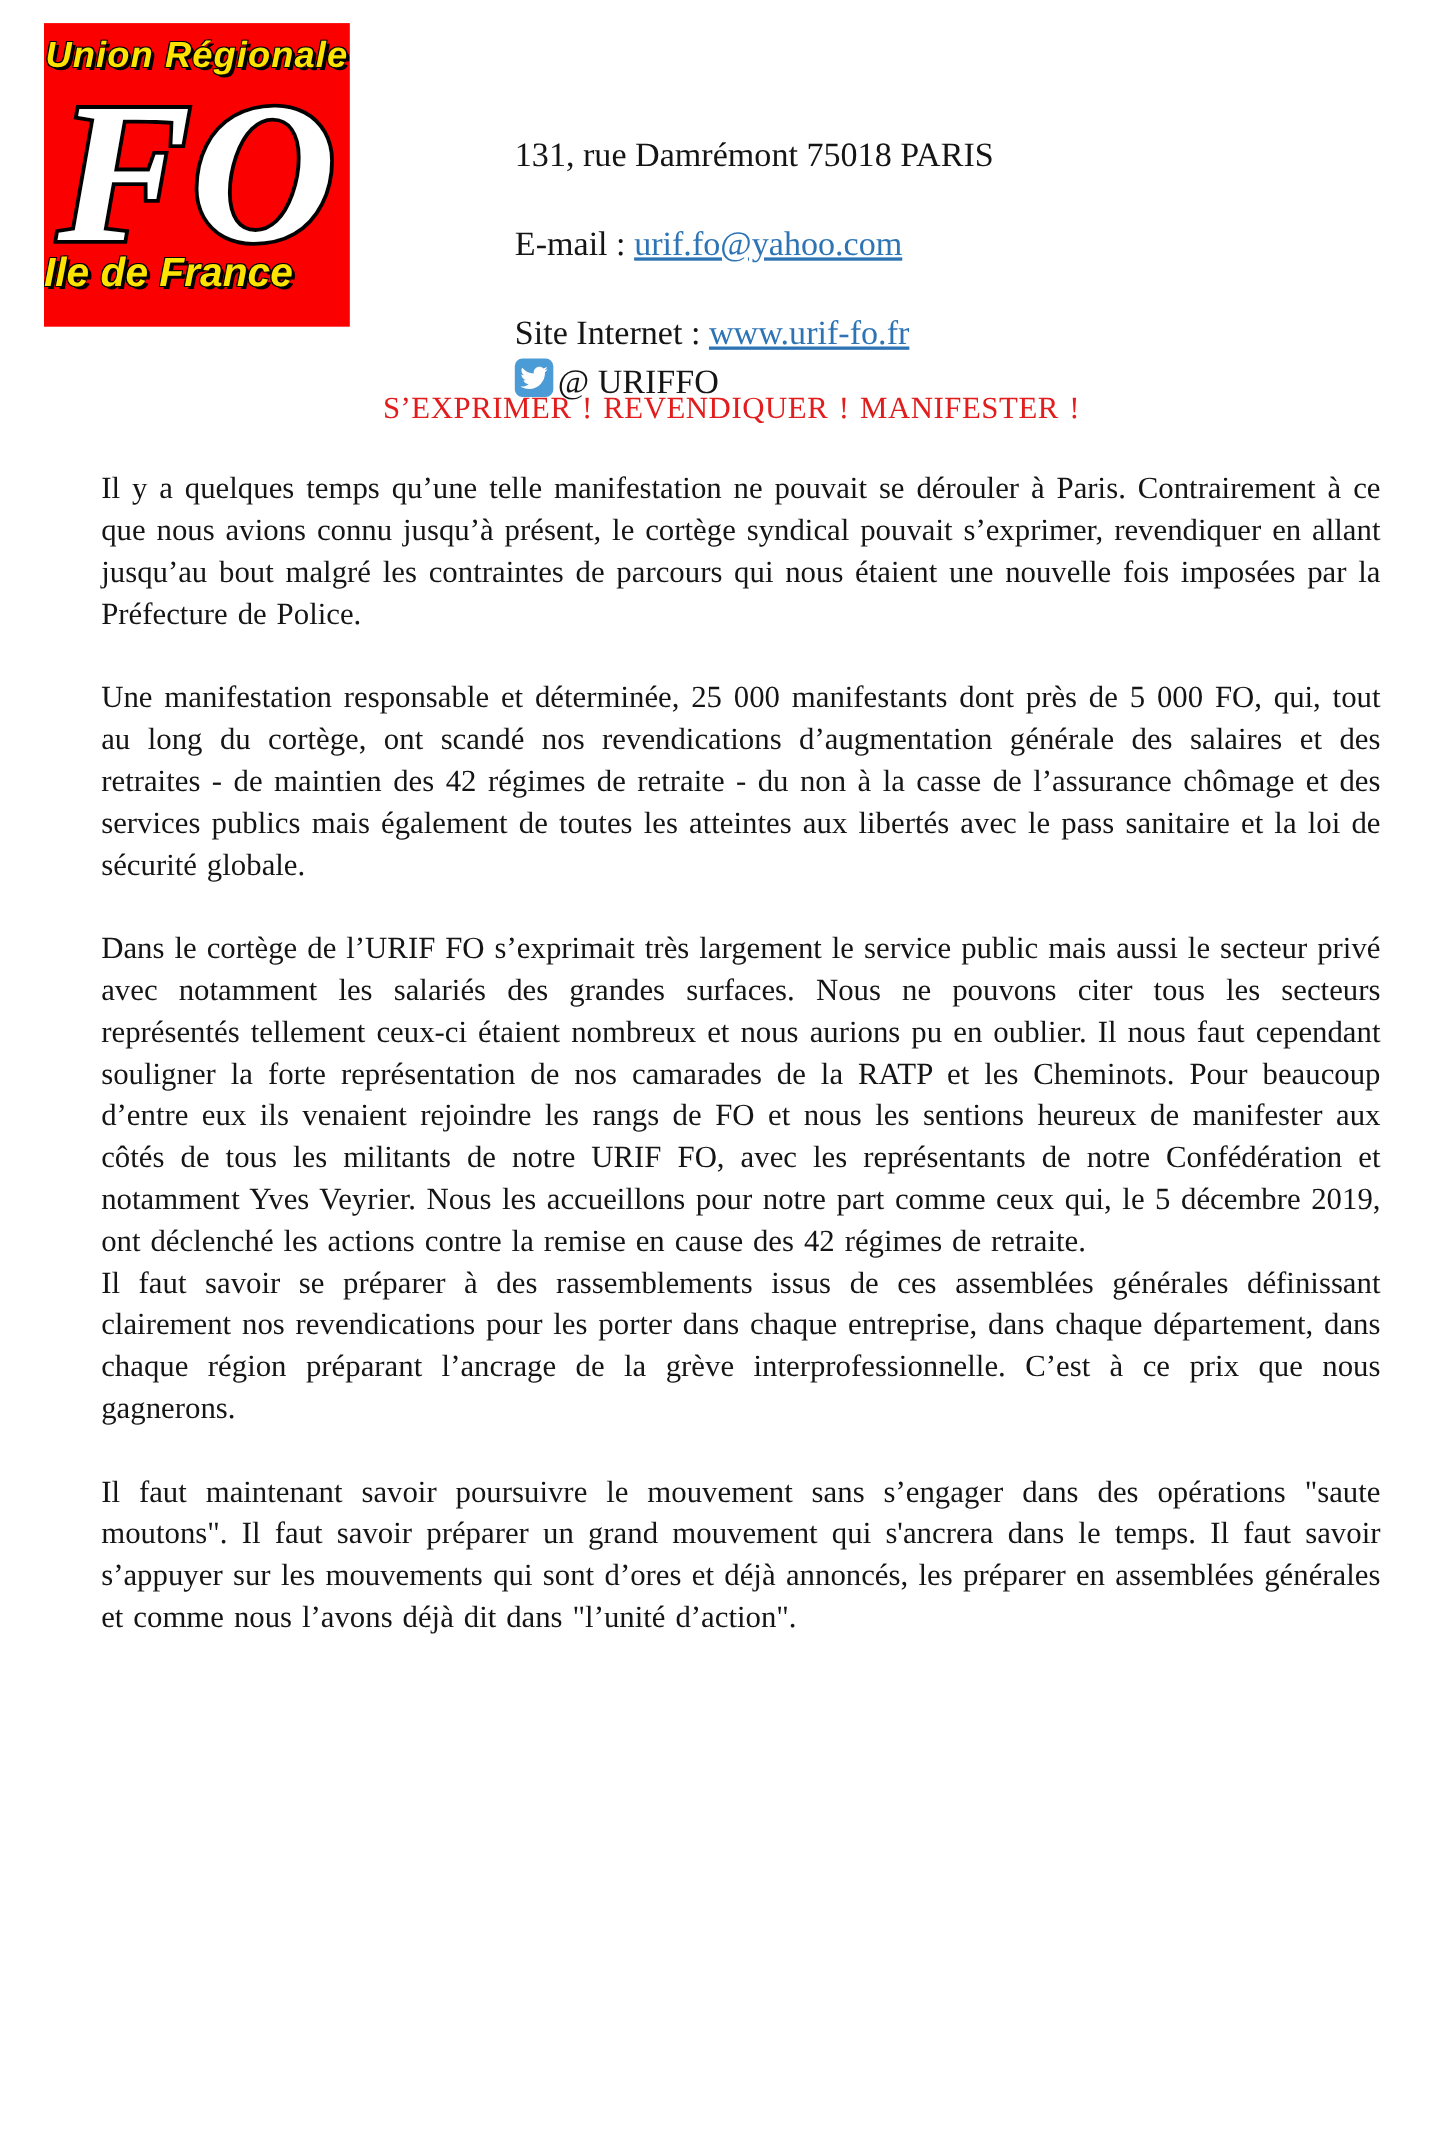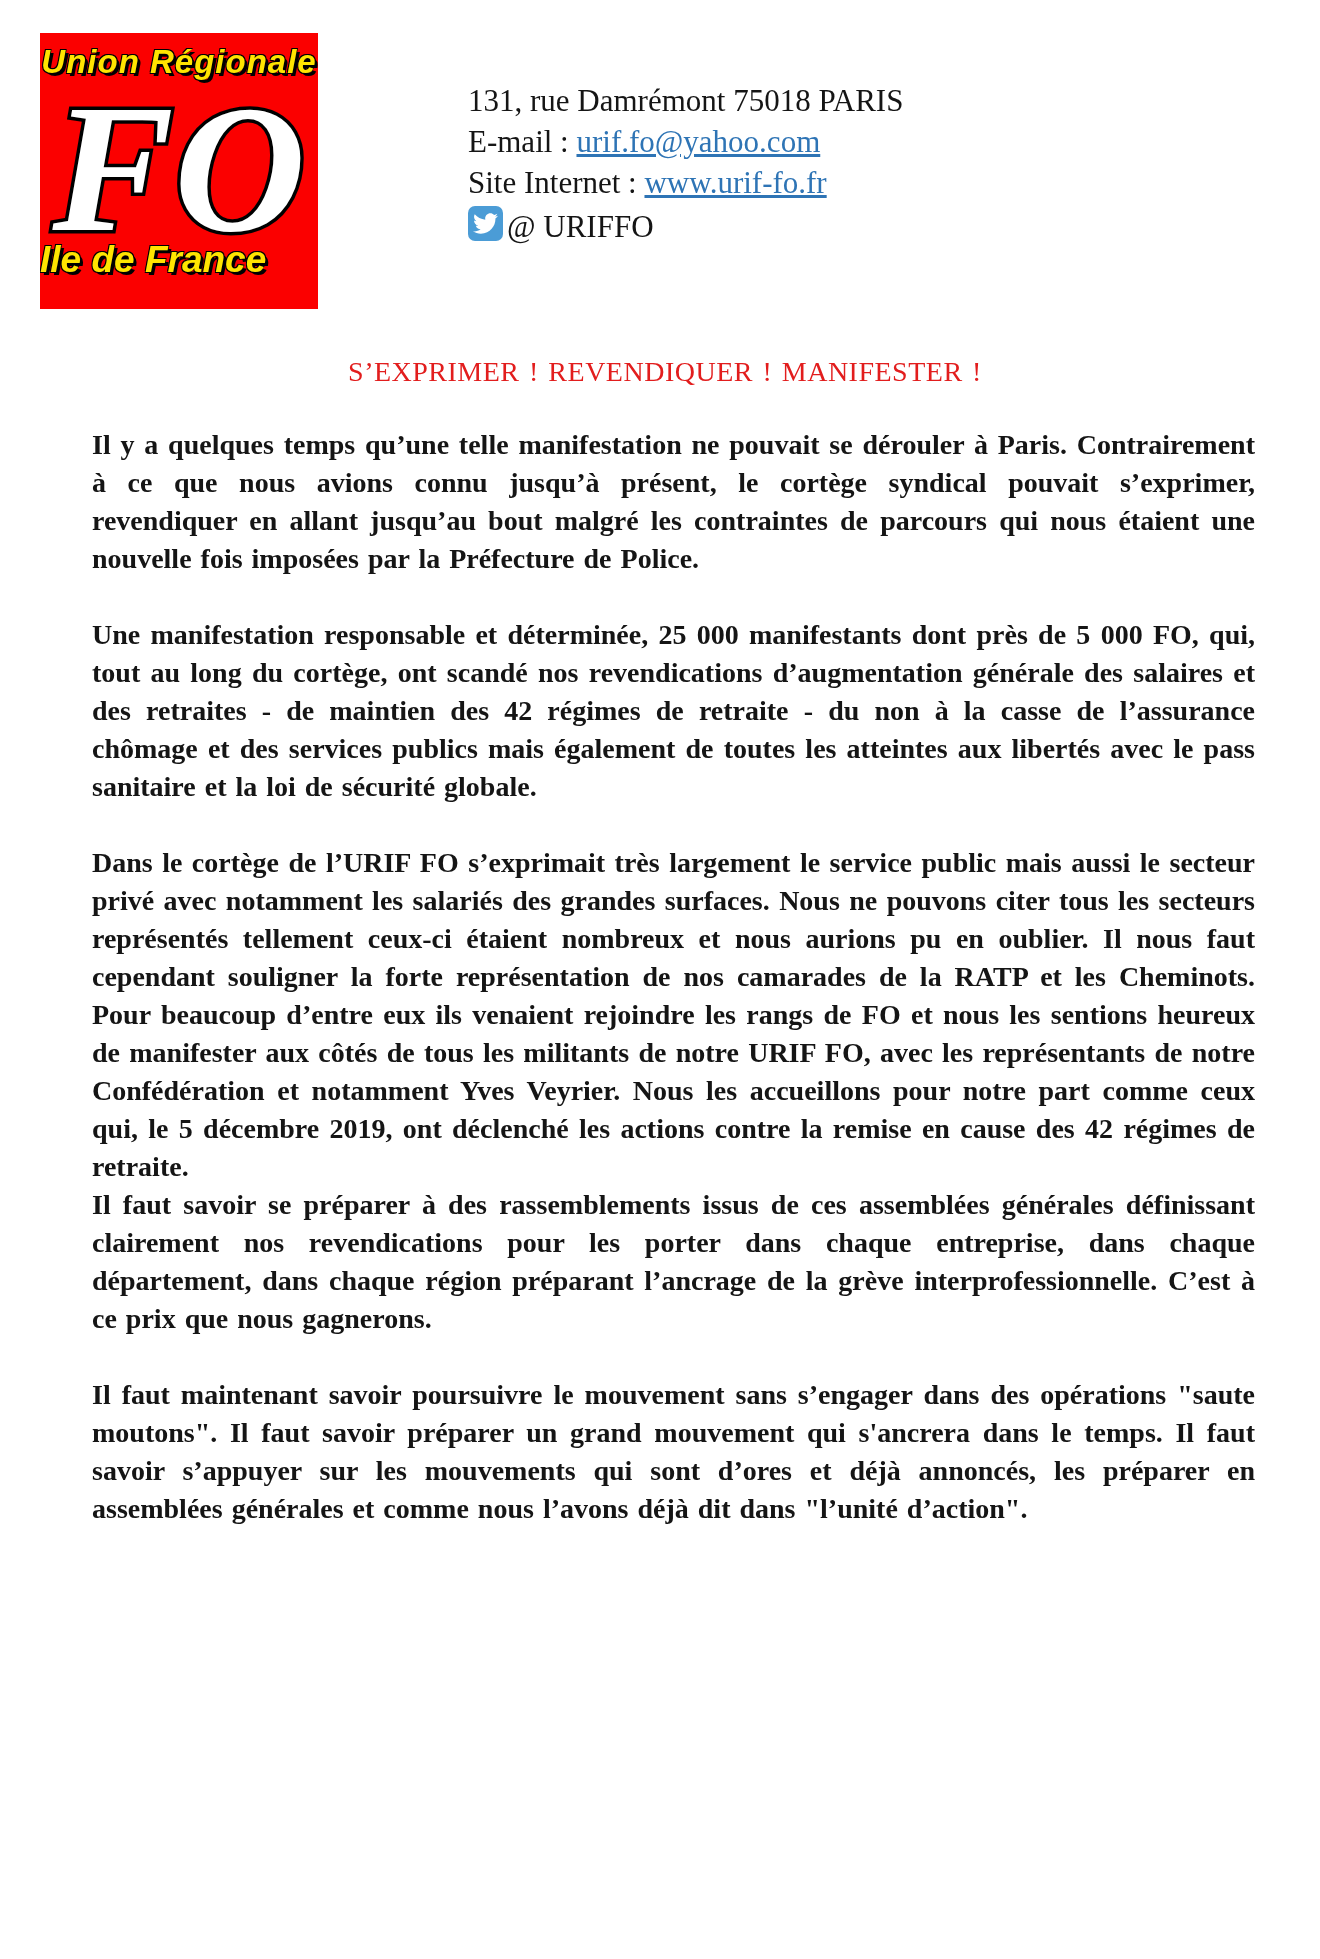--- a/index.html
+++ b/index.html
@@ -19,21 +19,21 @@
     font-family: "Liberation Serif", "DejaVu Serif", serif;
     color: var(--text-color);
   }
   .page { position: relative; width: 1320px; height: 1959px; }
 
   
   .header { position: relative; height: 312px; }
 
   .logo {
     position: absolute;
-    left: 40px; top: 33px;
+    left: 40px; top: 21px;
     width: 278px; height: 276px;
     background: var(--logo-bg);
     overflow: hidden;
   }
   .logo-top {
     margin-top: 10px;
     text-align: center;
     font-family: "Liberation Sans", sans-serif;
     font-style: italic;
     font-weight: bold;
@@ -65,21 +65,21 @@
     text-shadow: 3px 3px 0 #000, -1px -1px 0 #000, 1px -1px 0 #000, -1px 1px 0 #000;
     white-space: nowrap;
   }
 
   .contact {
     position: absolute;
     left: 468px; top: 80px;
     font-size: 31px;
     line-height: 41px;
   }
-  .contact-line { white-space: nowrap; }
+  .contact-line { white-space: nowrap; margin-top: 40px; }
   .link { color: var(--link-color); text-decoration: underline; cursor: pointer; }
   .twitter-line { display: flex; align-items: flex-start; margin-top: 3px; }
   .twitter-icon {
     display: inline-flex;
     align-items: center;
     justify-content: center;
     width: 35px; height: 35px;
     border-radius: 7px;
     background: var(--twitter-blue);
     margin-right: 4px;
@@ -95,21 +95,20 @@
     font-size: 28px;
     letter-spacing: 0.5px;
     color: var(--title-color);
     word-spacing: 2px;
     padding-left: 10px;
   }
 
   
   .content {
     padding: 0 65px 0 92px;
-    font-weight: bold;
   }
   .para {
     margin-top: 38px;
     font-size: 28px;
     line-height: 38px;
     text-align: justify;
     word-spacing: 2px;
   }
   .para.flush { margin-top: 0; }
 </style>

